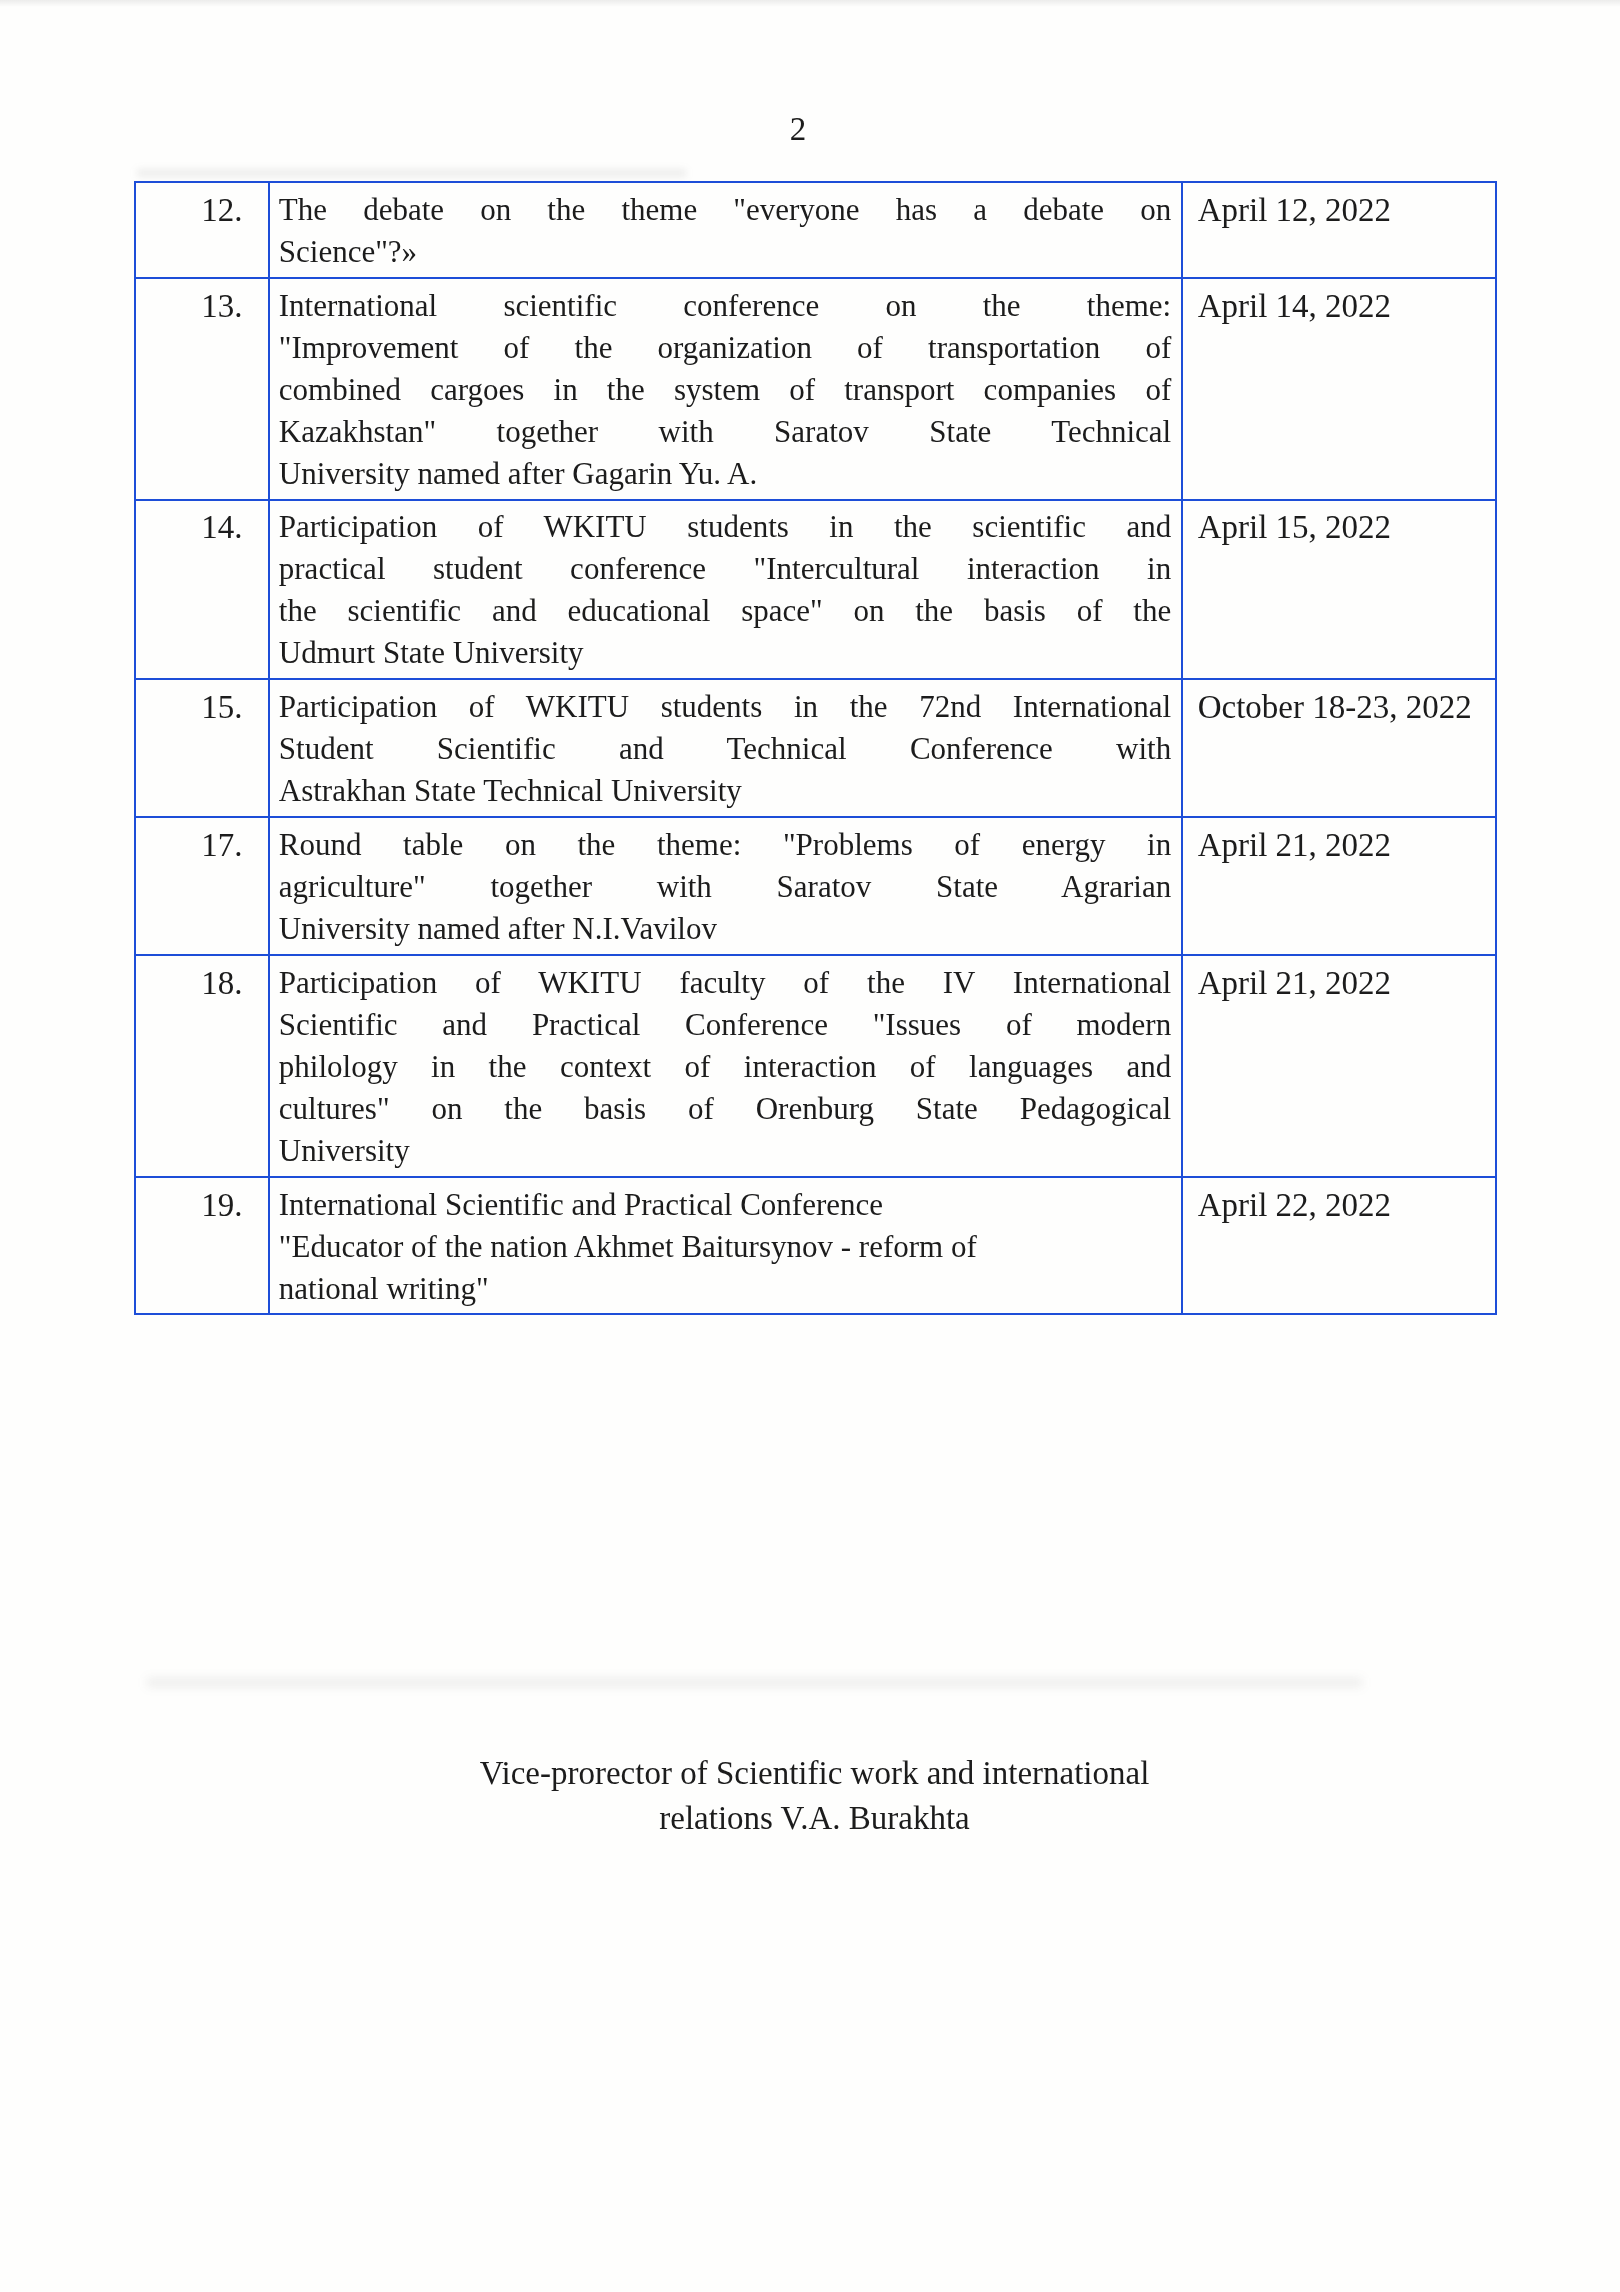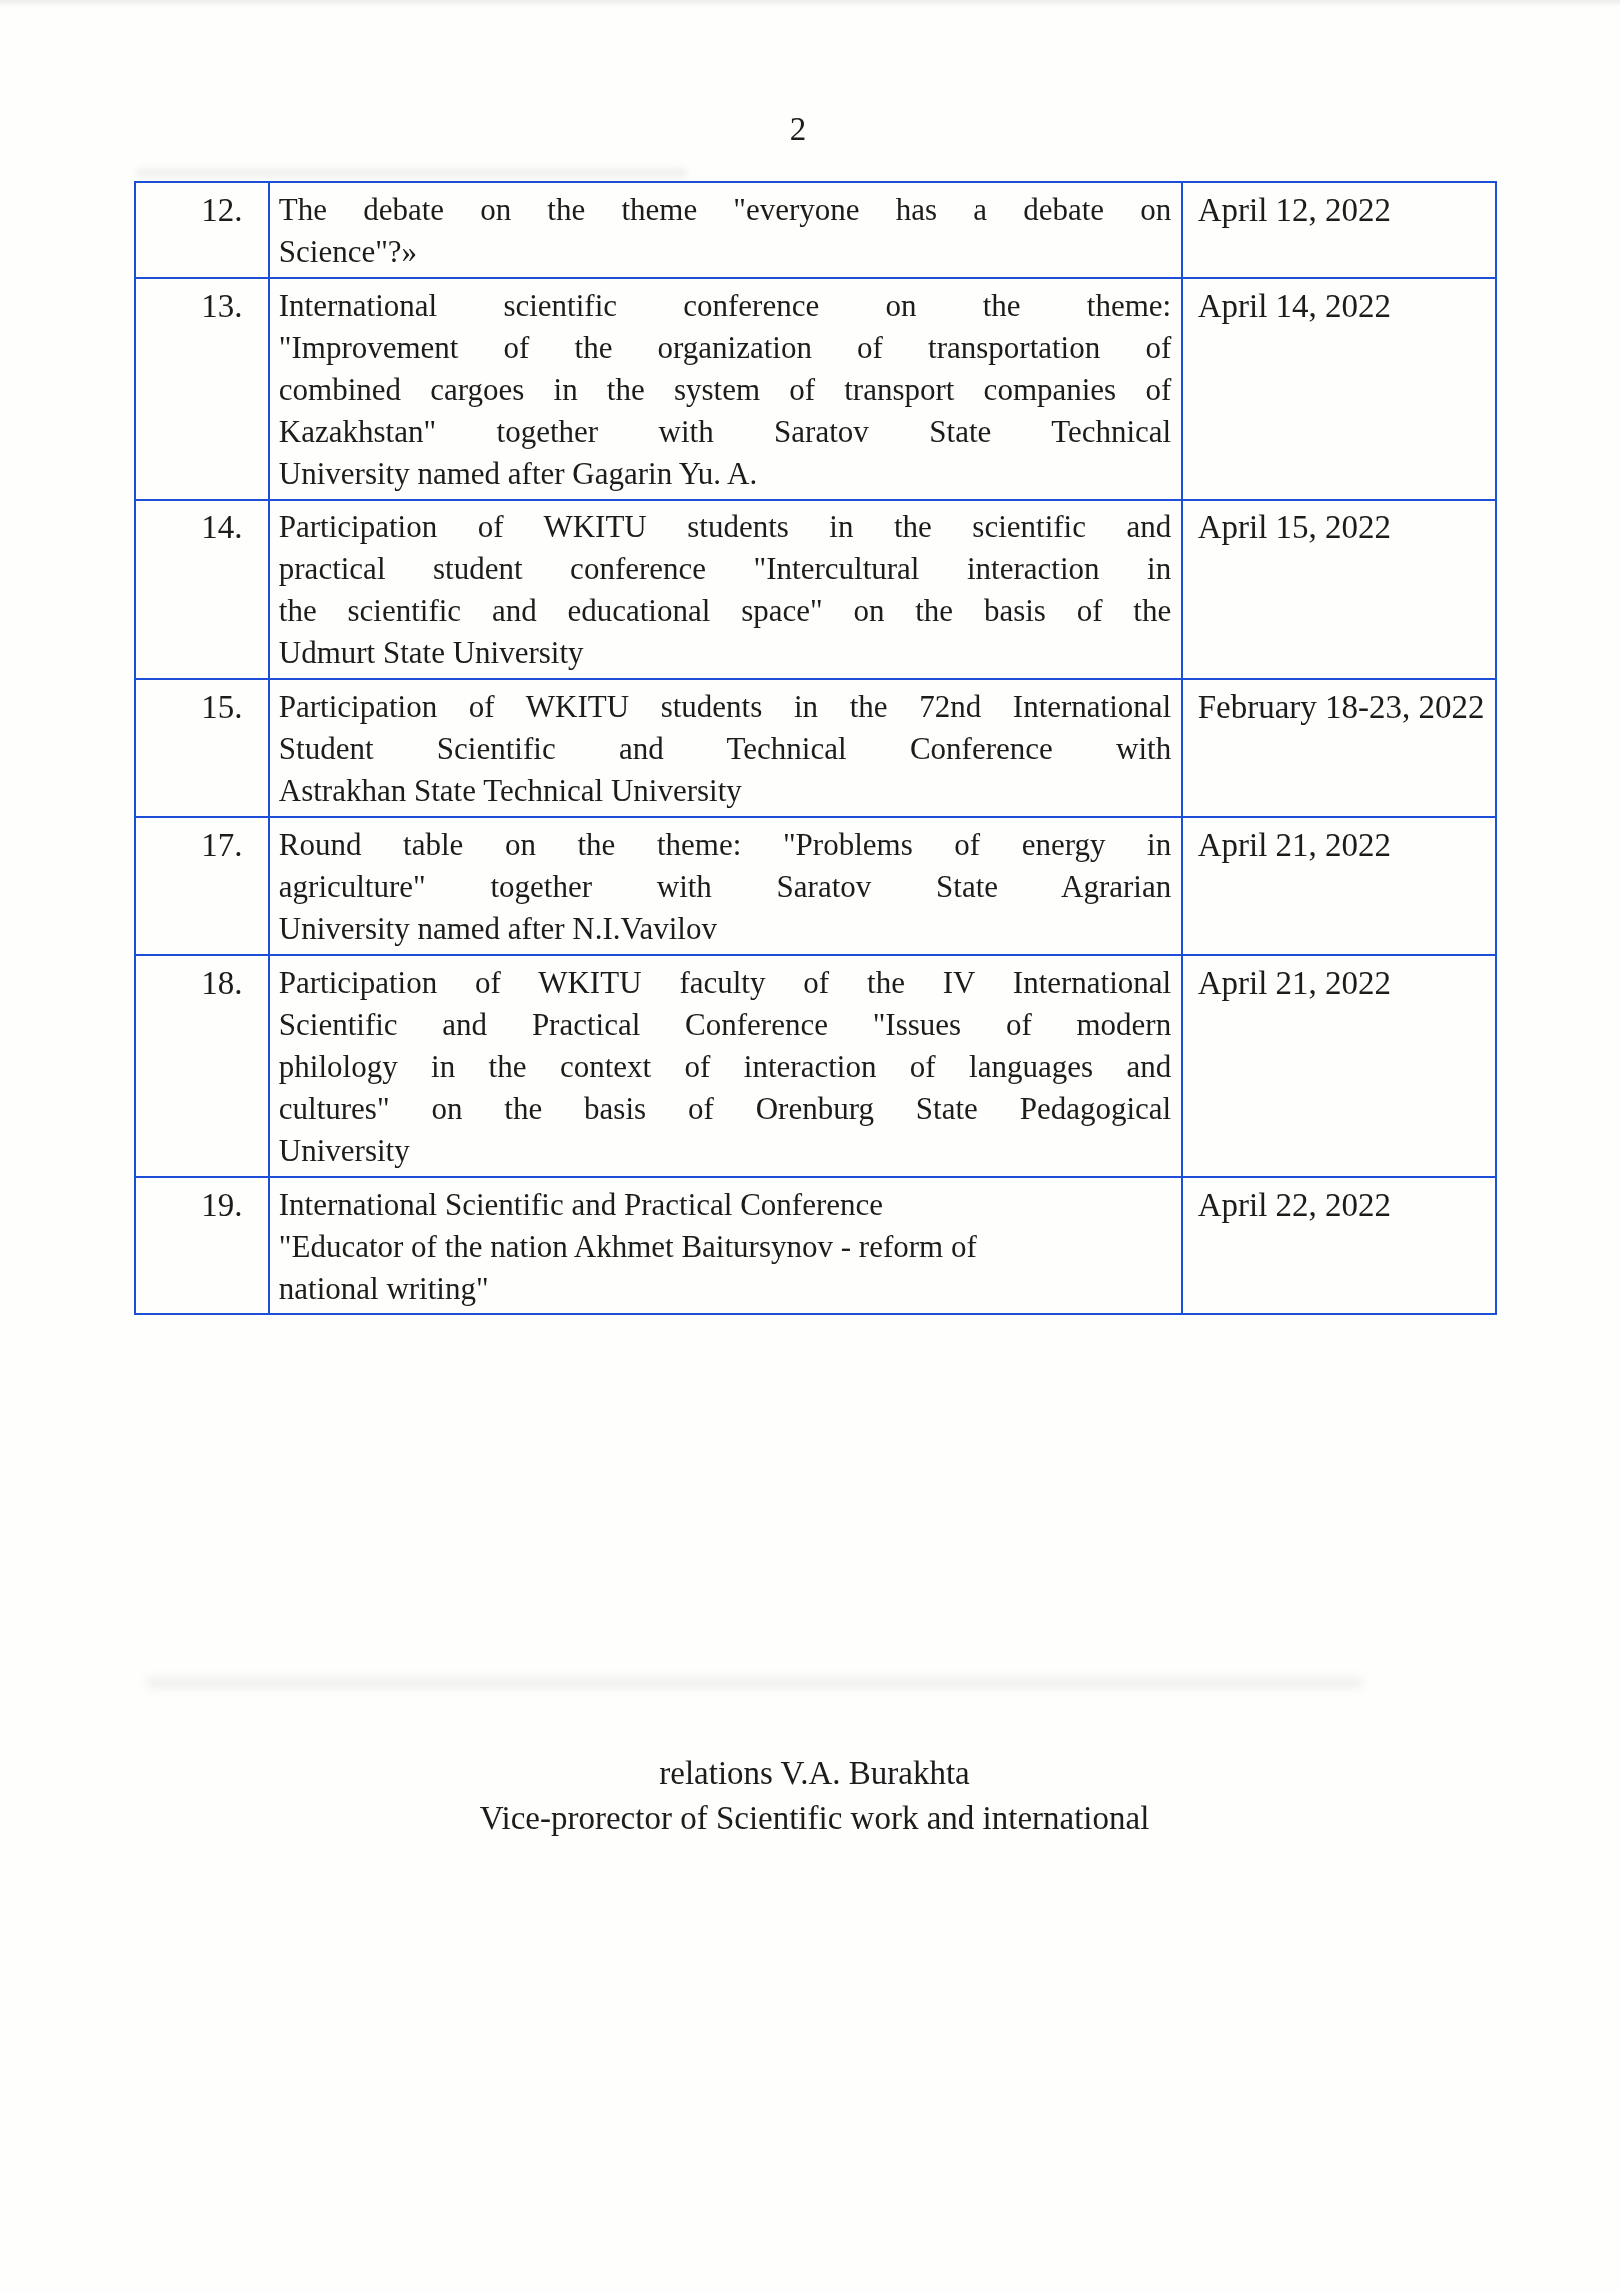--- a/index.html
+++ b/index.html
@@ -141,21 +141,21 @@
     <td class="date">April 15, 2022</td>
   </tr>
 
   <tr>
     <td class="num">15.</td>
     <td class="desc">
             <div class="ln j">Participation of WKITU students in the 72nd International</div>
             <div class="ln j">Student Scientific and Technical Conference with</div>
             <div class="ln">Astrakhan State Technical University</div>
           </td>
-    <td class="date">February 18-23, 2022</td>
+    <td class="date">October 18-23, 2022</td>
   </tr>
 
 
   <tr>
     <td class="num">17.</td>
     <td class="desc">
             <div class="ln j">Round table on the theme: "Problems of energy in</div>
             <div class="ln j">agriculture" together with Saratov State Agrarian</div>
             <div class="ln">University named after N.I.Vavilov</div>
           </td>
@@ -182,17 +182,17 @@
             <div class="ln">national writing"</div>
           </td>
     <td class="date">April 22, 2022</td>
   </tr>
 
 
 </tbody>
   </table>
 
   <div class="signature">
+    <div>Vice-prorector of Scientific work and international</div>
     <div>relations V.A. Burakhta</div>
-    <div>Vice-prorector of Scientific work and international</div>
   </div>
 </div>
 
 
 </body></html>

